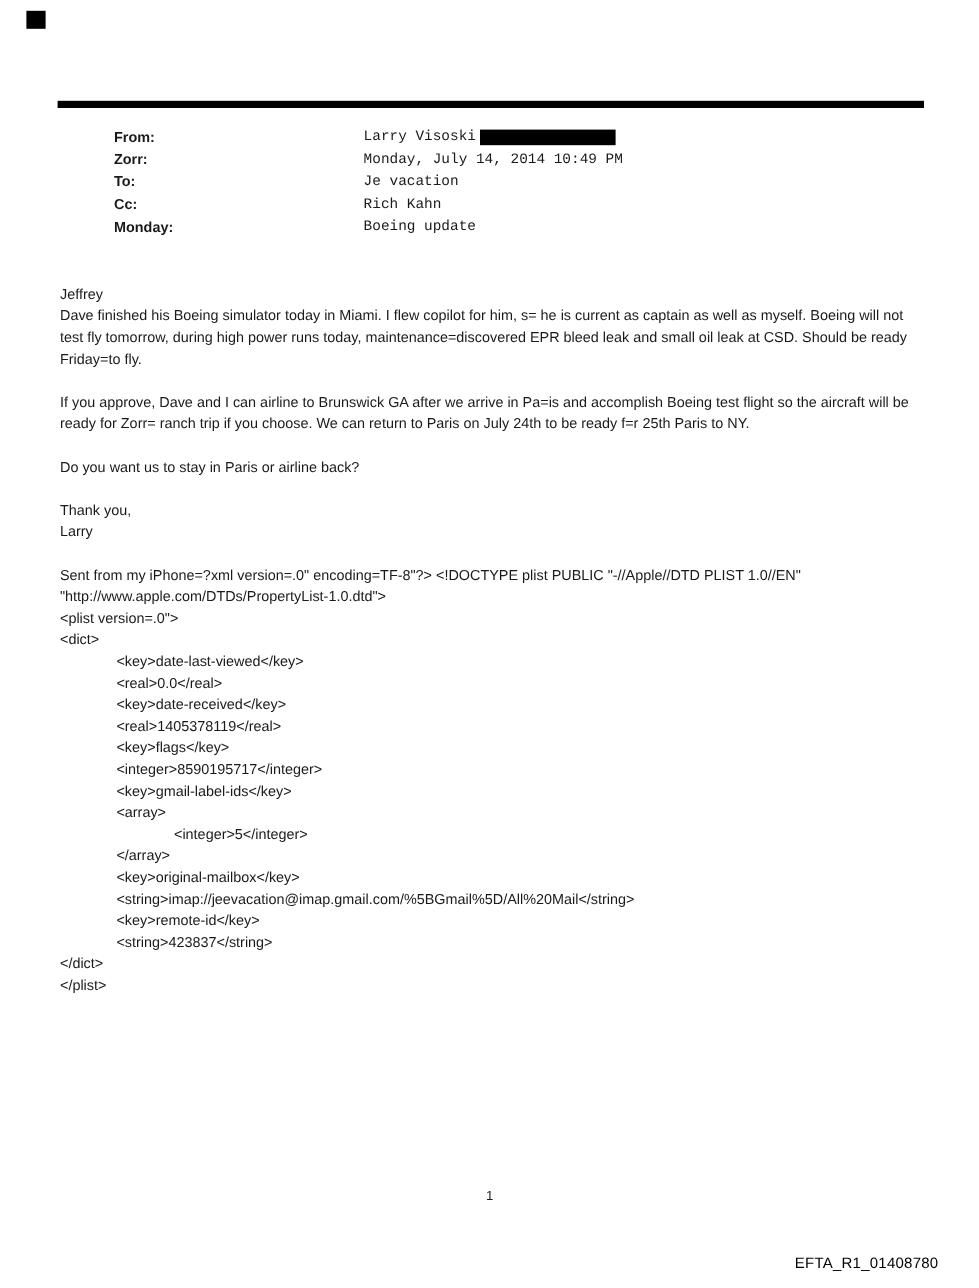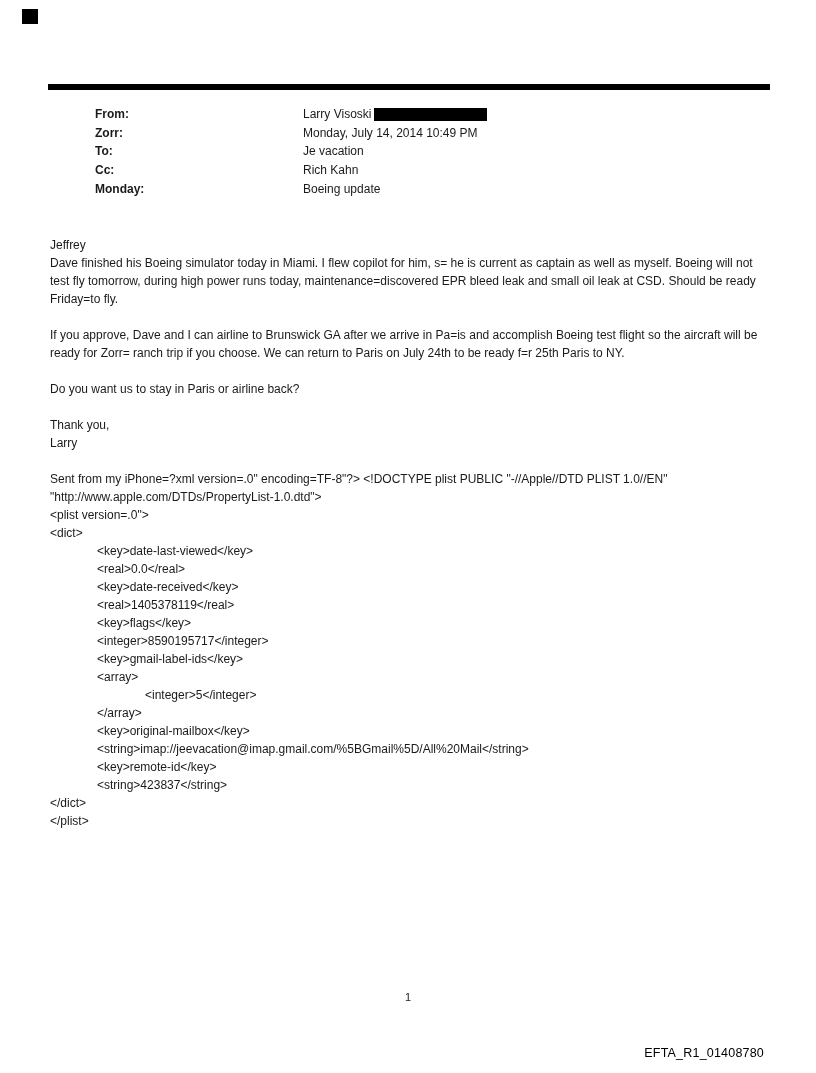--- a/index.html
+++ b/index.html
@@ -46,20 +46,21 @@
     line-height: 18.7px;
     height: 18.7px;
   }
   .header-label {
     width: 208px;
     flex: 0 0 208px;
     font-weight: bold;
   }
   .header-value {
     white-space: nowrap;
+    font-family: Liberation Mono, monospace;
   }
   .redaction {
     display: inline-block;
     width: 113px;
     height: 13px;
     background: #000000;
     margin-left: 3px;
   }
   .email-body {
     position: absolute;
@@ -83,21 +84,21 @@
     top: 991px;
     left: 0;
     width: 100%;
     text-align: center;
     font-size: 11px;
     color: #1a1a1a;
   }
   .bates-number {
     position: absolute;
     top: 1046px;
-    right: 52px;
+    right: 34px;
     font-size: 12.5px;
     color: #000000;
     letter-spacing: 0.2px;
   }
 </style>
 </head>
 <body>
 
 <div class="page">
 

